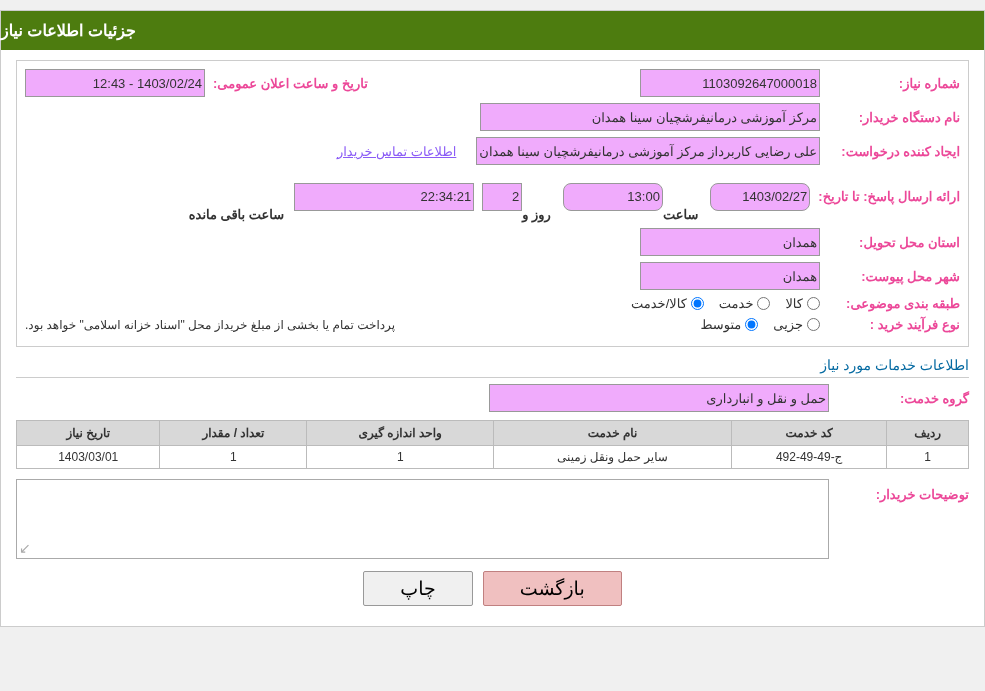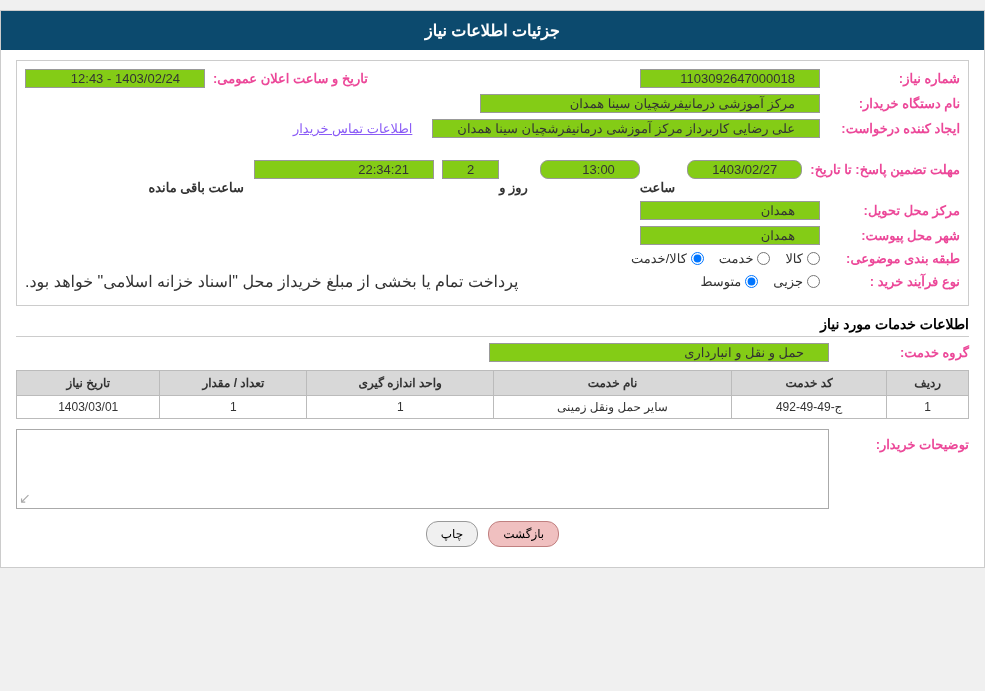--- a/index.html
+++ b/index.html
@@ -10,23 +10,23 @@
       direction: rtl;
       color: #333;
     }
     .page-wrapper {
       max-width: 985px;
       margin: 10px auto;
       background: #fff;
       border: 1px solid #ccc;
     }
     .page-header {
-      background: #0c4a6e;
+      background: #4d7c0f;
       color: #fff;
-      text-align: center;
+      text-align: left;
       padding: 10px 0;
       font-size: 16px;
       font-weight: bold;
     }
     .content {
       padding: 10px 15px;
     }
     .info-section {
       border: 1px solid #ccc;
       padding: 8px;
@@ -41,24 +41,24 @@
     .label {
       font-weight: bold;
       color: #ec4899;
       min-width: 140px;
       text-align: right;
       padding-left: 8px;
       white-space: nowrap;
     }
     .value-box {
       border: 1px solid #999;
-      background: #84cc16;
-      padding: 2px 24px;
+      background: #f0abfc;
+      padding: 2px 2px;
       min-width: 200px;
-      height: 19px;
+      height: 28px;
       display: inline-flex;
       align-items: center;
     }
     .value-box.wide { min-width: 340px; }
     .value-box.medium { min-width: 180px; }
     .value-box.small { min-width: 100px; border-radius: 8px; }
     .blue-link {
       color: #8b5cf6;
       text-decoration: underline;
       cursor: pointer;
@@ -70,22 +70,22 @@
       gap: 15px;
     }
     .radio-item {
       display: flex;
       align-items: center;
       gap: 4px;
       cursor: pointer;
     }
     .section-title {
       font-size: 14px;
-      font-weight: bold;
-      color: #000000;
+      font-weight: normal;
+      color: #0369a1;
       margin: 8px 0 6px 0;
       border-bottom: 1px solid #ccc;
       padding-bottom: 4px;
     }
     .description-box {
       border: 1px solid #aaa;
       background: #f9f9f9;
       padding: 8px;
       font-size: 13px;
       line-height: 1.7;
@@ -137,46 +137,46 @@
       font-size: 14px;
     }
     .buttons-row {
       display: flex;
       justify-content: center;
       gap: 10px;
       margin-top: 12px;
       margin-bottom: 10px;
     }
     .btn {
-      padding: 5px 14px;
+      padding: 5px 36px;
       border: 1px solid #999;
       cursor: pointer;
-      font-size: 12px;
+      font-size: 19px;
       font-family: Tahoma, Arial, sans-serif;
-      border-radius: 12px;
+      border-radius: 2px;
     }
     .btn-print {
       background: #f0f0f0;
     }
     .btn-back {
       background: #f0c0c0;
       border-color: #c08080;
     }
     .main-content-area {
       position: relative;
     }
     .inline-label {
       font-weight: bold;
       margin-right: 4px;
       white-space: nowrap;
       margin-top: 36px;
     }
     .notice-text {
       color: #333;
-      font-size: 16px;
+      font-size: 12px;
     }
   </style>
 </head>
 <body>
 
 <div class="page-wrapper">
   <div class="page-header">جزئیات اطلاعات نیاز</div>
 
   <div class="content main-content-area">
     <div class="info-section">
@@ -195,36 +195,36 @@
       </div>
 
       <div class="row">
         <span class="label">ایجاد کننده درخواست:</span>
         <span class="value-box wide">علی رضایی کاربرداز مرکز آموزشی درمانیفرشچیان سینا همدان</span>
         <span style="width:10px"></span>
         <span class="blue-link">اطلاعات تماس خریدار</span>
       </div>
 
       <div class="row">
-        <span class="label">مهلت تضمین پاسخ: تا تاریخ:</span>
+        <span class="label">ارائه ارسال پاسخ: تا تاریخ:</span>
         <span class="value-box small">1403/02/27</span>
         <span style="width:8px"></span>
         <span class="inline-label">ساعت</span>
         <span class="value-box small">13:00</span>
         <span style="width:8px"></span>
         <span class="inline-label">روز و</span>
         <span class="value-box" style="min-width:40px">2</span>
         <span style="width:8px"></span>
         <span class="value-box medium">22:34:21</span>
         <span style="width:6px"></span>
         <span class="inline-label">ساعت باقی مانده</span>
       </div>
 
       <div class="row">
-        <span class="label">مرکز محل تحویل:</span>
+        <span class="label">استان محل تحویل:</span>
         <span class="value-box medium">همدان</span>
       </div>
 
       <div class="row">
         <span class="label">شهر محل پیوست:</span>
         <span class="value-box medium">همدان</span>
       </div>
 
       <div class="row">
         <span class="label">طبقه بندی موضوعی:</span>

